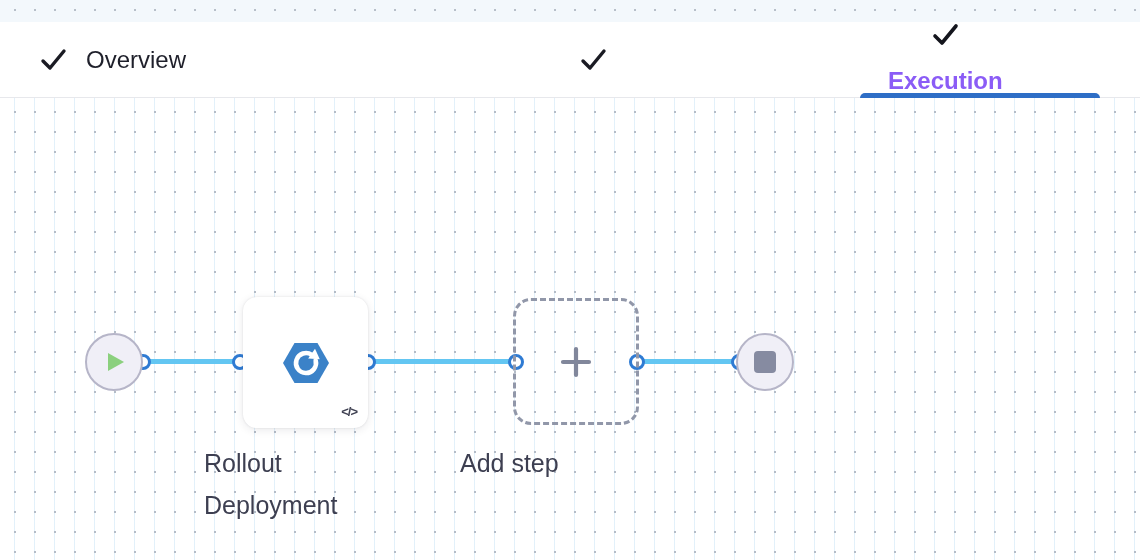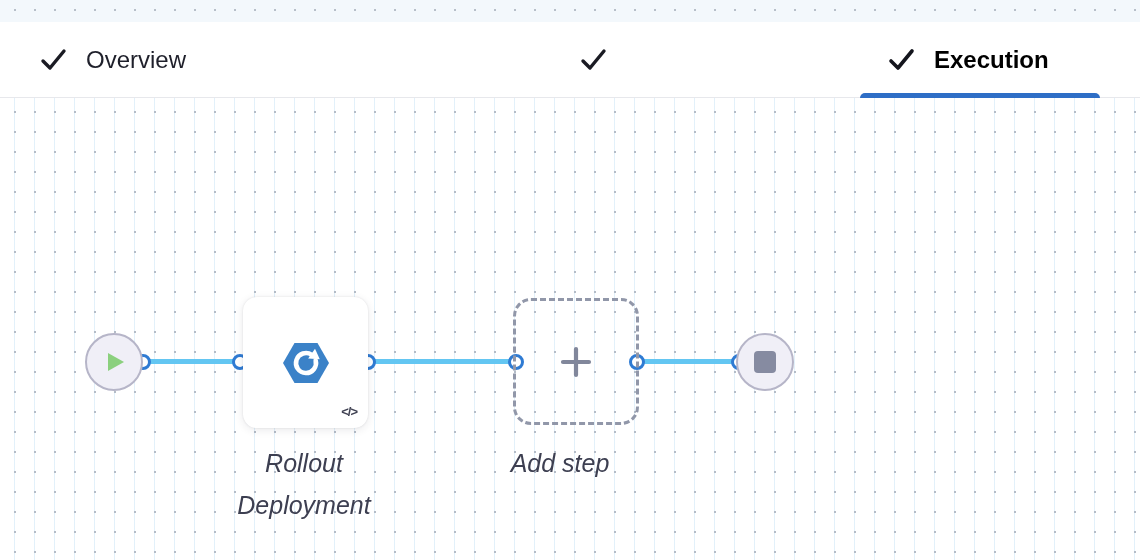--- a/index.html
+++ b/index.html
@@ -20,21 +20,21 @@
   
   .tabbar {
     position:absolute; top:22px; left:0; width:100%; height:76px;
     background:#fff; border-bottom:1px solid #e7e8ec;
   }
   .tab {
     position:absolute; top:0; height:75px; display:flex; align-items:center;
     gap:19px; font-size:24px; color:#1f202b; font-weight:500; cursor:pointer;
     white-space:nowrap;
   }
-  .tab.active { font-weight:700; color:#000000; }
+  .tab.active { font-weight:700; color:#8b5cf6;flex-direction:column; }
   .tab .check-icon { display:flex; align-items:center; }
   .tab-underline {
     position:absolute; left:860px; bottom:-1px; width:240px; height:5px;
     background:#2e6ec6; border-radius:6px 6px 0 0;
   }
 
   
   .canvas {
     position:absolute; top:98px; left:0; width:100%; height:462px;
     background-color:#ffffff;
@@ -77,22 +77,22 @@
 
   
   .add-step-node {
     position:absolute; left:513px; top:200px; width:126px; height:127px;
     border:3px dashed #9197a9; border-radius:18px; background:transparent;
     display:flex; align-items:center; justify-content:center; cursor:pointer;
   }
 
   
   .node-label {
-    position:absolute; top:344px; width:200px; text-align:center;
-    font-size:25px; line-height:42px; color:#3d3f51;font-style:italic;
+    position:absolute; top:344px; width:200px; 
+    font-size:25px; line-height:42px; color:#3d3f51;
   }
   .label-rollout { left:204px; }
   .label-addstep { left:460px; }
 </style>
 </head>
 <body>
 
 <div class="screen">
 
   <div class="top-strip"></div>

